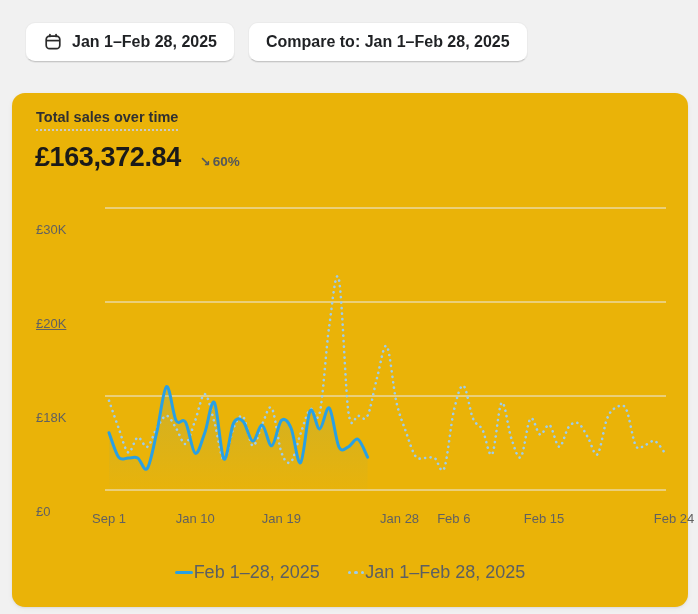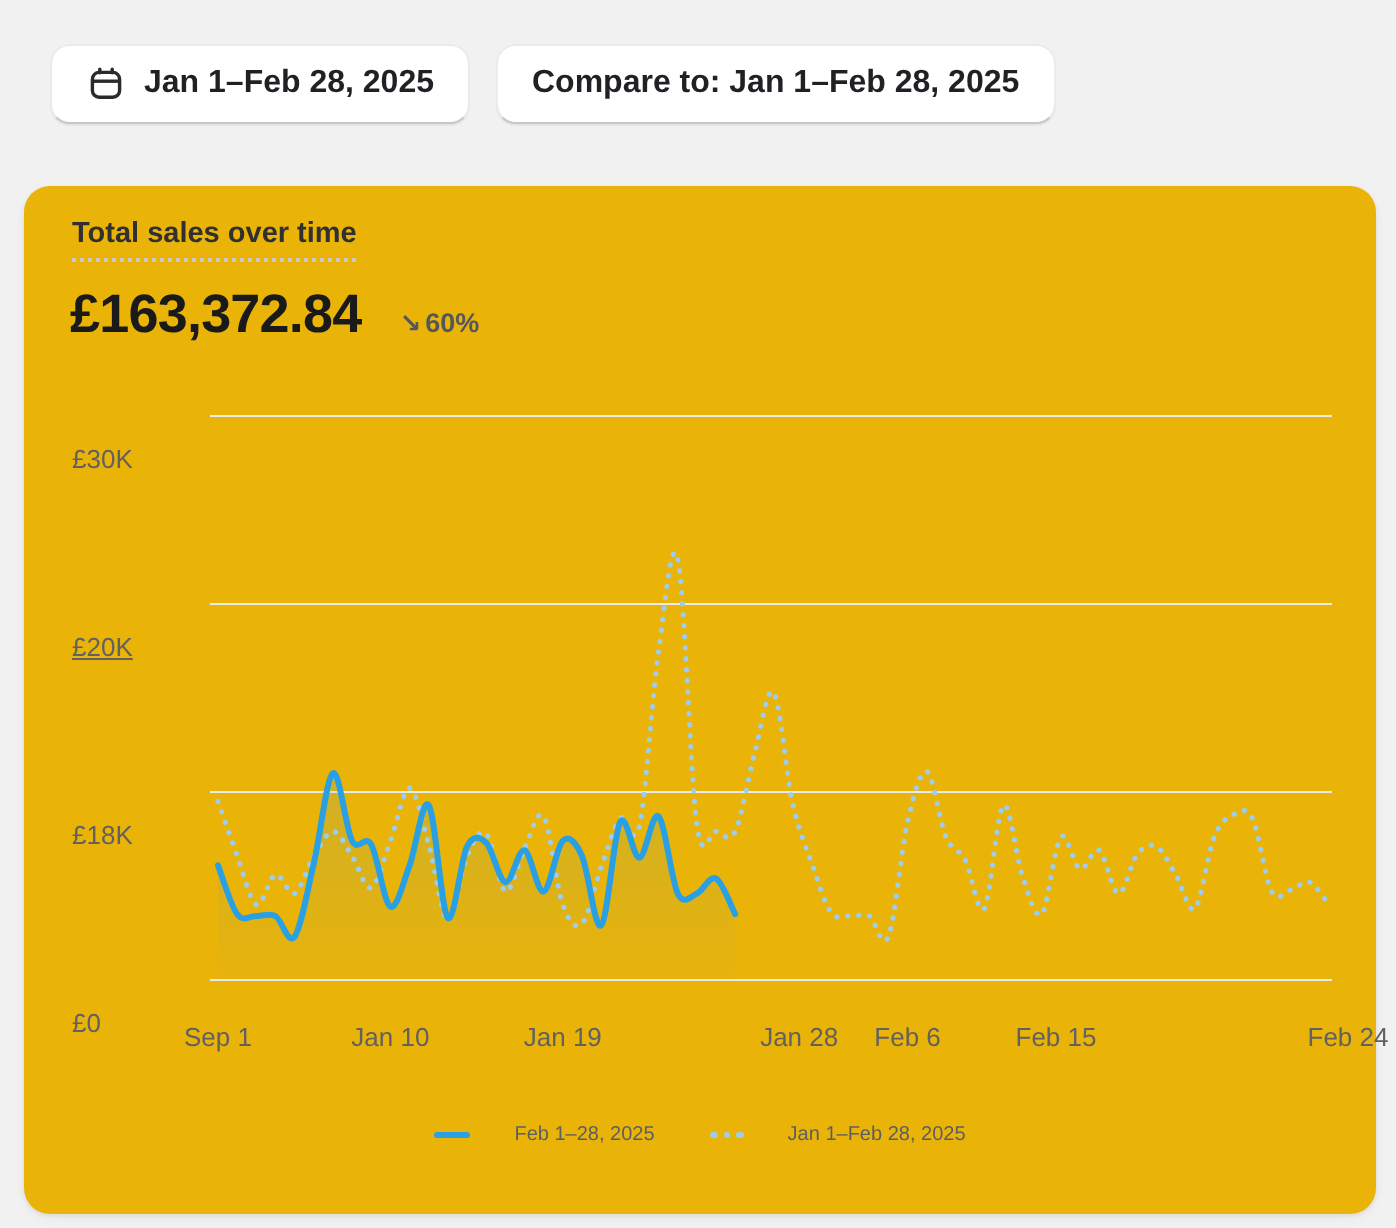--- a/index.html
+++ b/index.html
@@ -41,21 +41,21 @@
   }
   .x-axis span{
     position:absolute;top:418px;transform:translateX(-50%);
     font-size:13px;color:#616161;line-height:16px;white-space:nowrap;
   }
   
   .legend{
     position:absolute;left:0;top:469px;width:100%;
     display:flex;justify-content:center;align-items:center;gap:28px;
   }
-  .legend-item{display:flex;align-items:center;gap:22px;font-size:10px;color:#5c5f62;}
+  .legend-item{display:flex;align-items:center;gap:1px;font-size:18px;color:#5c5f62;}
   .swatch-solid{width:18px;height:3px;border-radius:2px;}
   .swatch-dotted{display:flex;gap:3px;}
   .swatch-dotted i{width:3.5px;height:3.5px;border-radius:50%;display:block;}
 </style>
 </head>
 <body>
 
 <div class="toolbar">
   <button class="btn">
     <span class="cal-icon">
@@ -89,21 +89,21 @@
       <span style="top: 295px;">£18K</span>
       <span style="top: 201px; text-decoration: underline;">£20K</span>
       <span style="top: 107px;">£30K</span>
     </div>
   <div class="x-axis" id="x-axis">
       <span style="left: 97px;">Sep 1</span>
       <span style="left: 183.2px;">Jan 10</span>
       <span style="left: 269.4px;">Jan 19</span>
       <span style="left: 355.6px; margin-left: 32px;">Jan 28</span>
       <span style="left: 441.8px;">Feb 6</span>
-      <span style="left: 516px;">Feb 15</span>
+      <span style="left: 532px;">Feb 15</span>
       <span style="left: 639px; margin-left: 23px;">Feb 24</span>
     </div>
 
   <svg class="chart-svg" id="chart" width="676" height="320" viewBox="0 0 676 320">
     <defs>
       <linearGradient id="areaGrad" x1="0" y1="0" x2="0" y2="1">
         <stop offset="0%" stop-color="rgba(41,160,227,0.14)"></stop>
         <stop offset="100%" stop-color="rgba(41,160,227,0.01)"></stop>
       </linearGradient>
     </defs>

